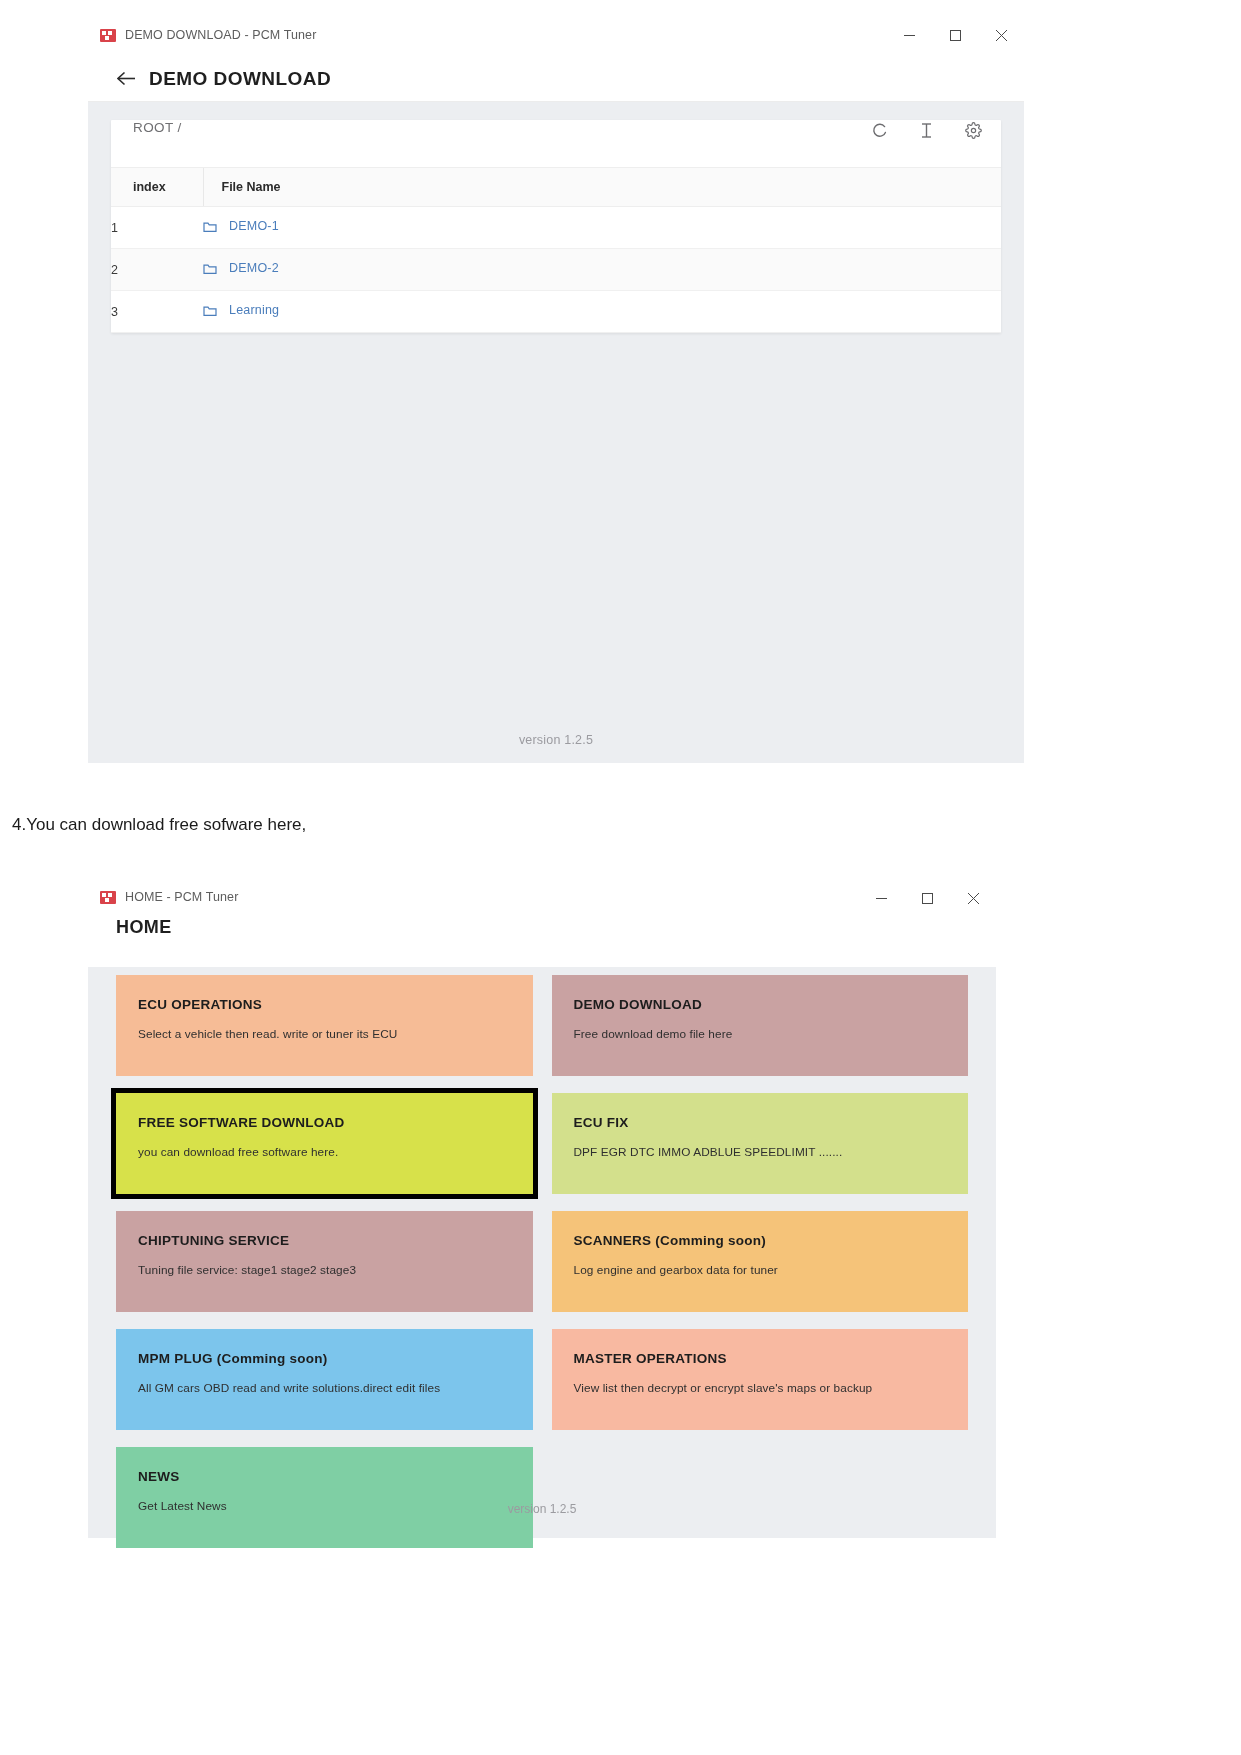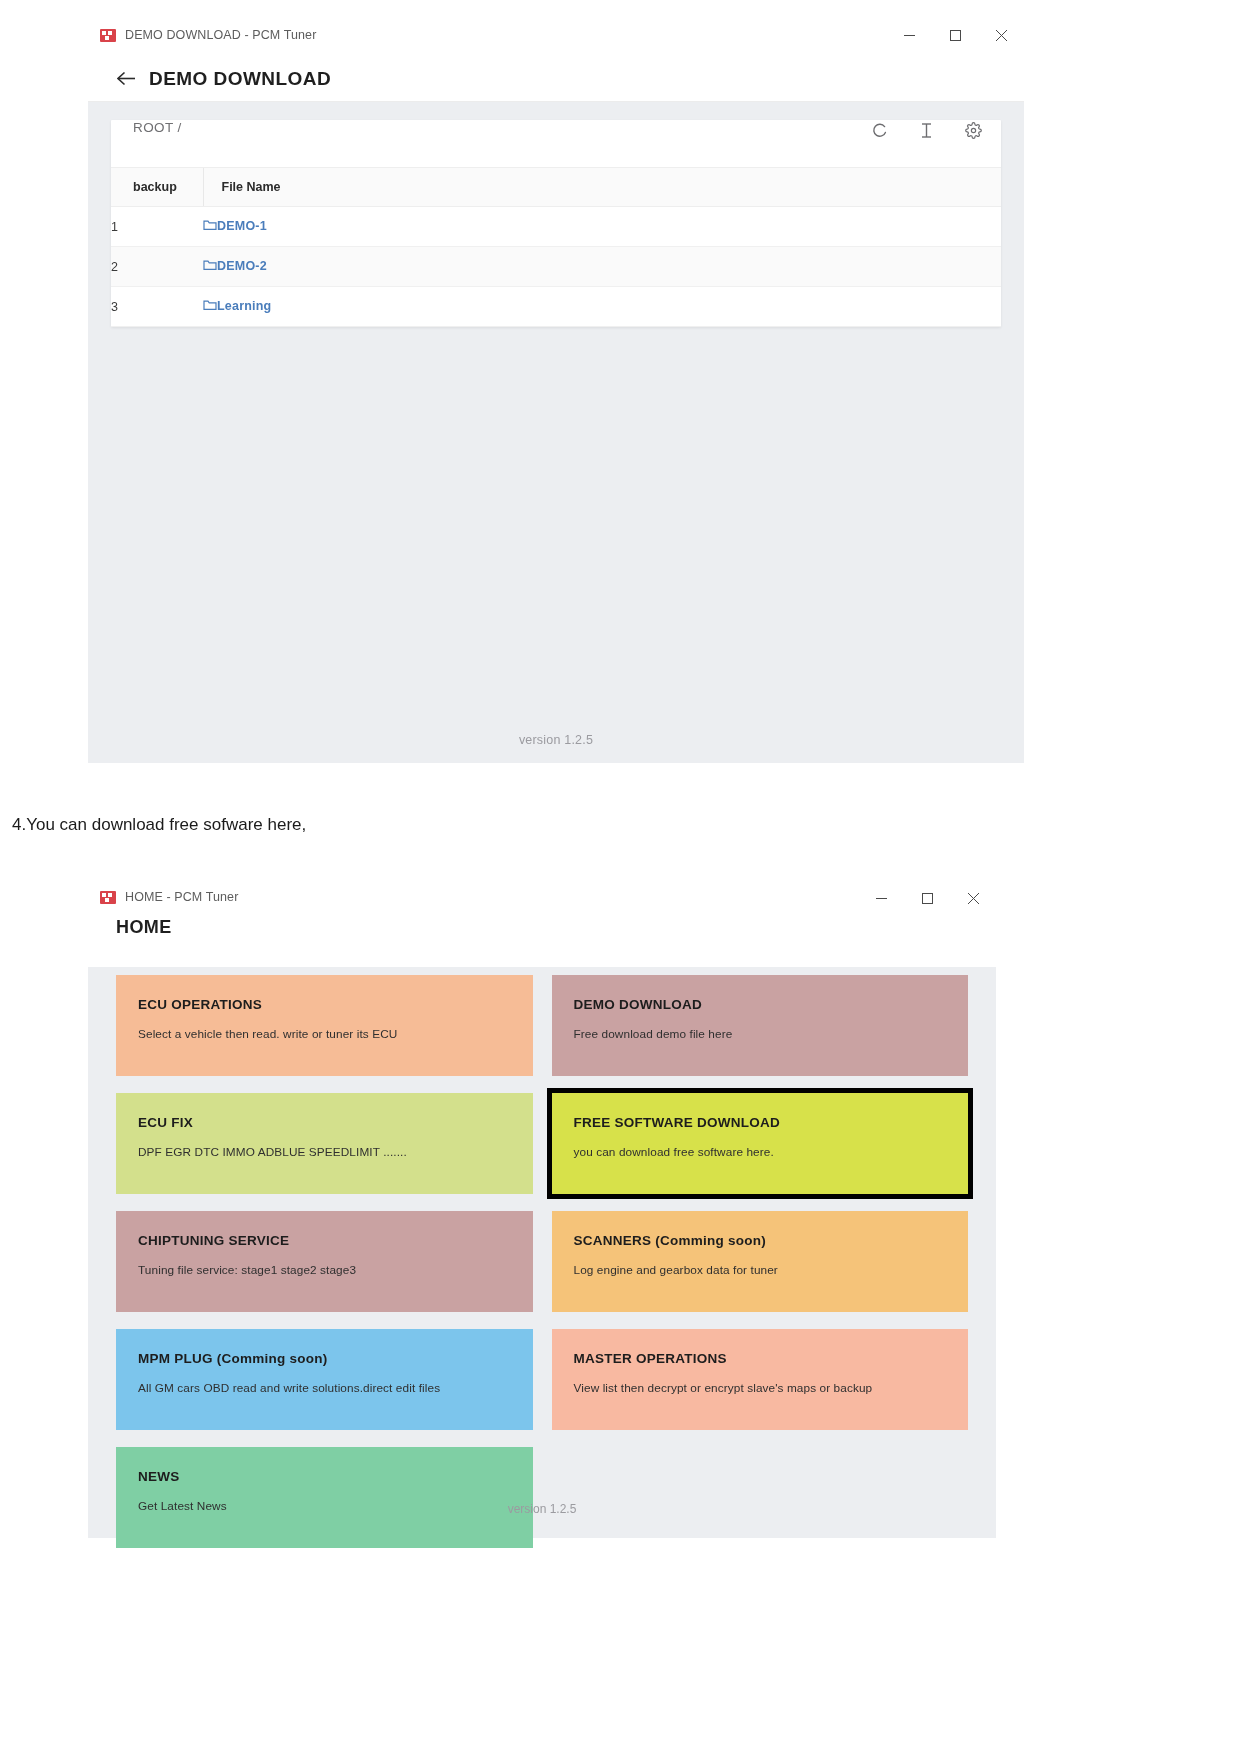--- a/index.html
+++ b/index.html
@@ -128,21 +128,21 @@
   th.col-name  { padding-left: 18px !important; border-left: 1px solid #e8e8e8; }
   table.ftable tbody td {
     font-size: 12.5px;
     color: #3a3a3a;
     padding: 12px 0;
     border-bottom: 1px solid #f0f0f0;
   }
   td.c-index { padding-left: 22px; }
   td.c-name  { padding-left: 18px; }
   tbody tr.alt td { background: #fafafa; }
-  .fname { color: #4a7dbb; display: inline-flex; align-items: flex-start; gap: 0; letter-spacing: .2px; font-weight: bold; }
+  .fname { color: #4a7dbb; display: inline-flex; align-items: flex-end; gap: 12px; letter-spacing: .2px; }
   .folder-ico { display:flex; align-items:center; color:#4a7dbb; }
 
   .win1-footer {
     height: 47px;
     background: #eceef1;
     display: flex;
     align-items: center;
     justify-content: center;
     font-size: 12.5px;
     color: #9b9ba0;
@@ -283,21 +283,21 @@
                 <circle cx="12" cy="12" r="3"></circle>
                 <path d="M19.4 15a1.65 1.65 0 0 0 .33 1.82l.06.06a2 2 0 1 1-2.83 2.83l-.06-.06a1.65 1.65 0 0 0-1.82-.33 1.65 1.65 0 0 0-1 1.51V21a2 2 0 0 1-4 0v-.09A1.65 1.65 0 0 0 9 19.4a1.65 1.65 0 0 0-1.82.33l-.06.06a2 2 0 1 1-2.83-2.83l.06-.06a1.65 1.65 0 0 0 .33-1.82 1.65 1.65 0 0 0-1.51-1H3a2 2 0 0 1 0-4h.09A1.65 1.65 0 0 0 4.6 9a1.65 1.65 0 0 0-.33-1.82l-.06-.06a2 2 0 1 1 2.83-2.83l.06.06A1.65 1.65 0 0 0 9 4.6a1.65 1.65 0 0 0 1-1.51V3a2 2 0 0 1 4 0v.09a1.65 1.65 0 0 0 1 1.51 1.65 1.65 0 0 0 1.82-.33l.06-.06a2 2 0 1 1 2.83 2.83l-.06.06a1.65 1.65 0 0 0-.33 1.82V9a1.65 1.65 0 0 0 1.51 1H21a2 2 0 0 1 0 4h-.09a1.65 1.65 0 0 0-1.51 1z"></path>
               </svg>
             </span>
           </div>
         </div>
 
         <table class="ftable">
           <thead>
             <tr>
-              <th class="col-index">backup</th>
+              <th class="col-index">index</th>
               <th class="col-name">File Name</th>
             </tr>
           </thead>
           <tbody>
             <tr>
               <td class="c-index">1</td>
               <td class="c-name">
                 <span class="fname">
                   <span class="folder-ico">
                     <svg width="14" height="12" viewBox="0 0 14 12" fill="none" stroke="currentColor" stroke-width="1.2">
@@ -383,30 +383,30 @@
           <div class="tile-title">ECU OPERATIONS</div>
           <div class="tile-sub">Select a vehicle then read. write or tuner its ECU</div>
         </div>
 
 
         <div class="tile" id="t2" style="background: rgb(201, 162, 162);">
           <div class="tile-title">DEMO DOWNLOAD</div>
           <div class="tile-sub">Free download demo file here</div>
         </div>
 
+        <div class="tile hl" id="t3" style="background: rgb(215, 225, 74);">
+          <div class="tile-title">FREE SOFTWARE DOWNLOAD</div>
+          <div class="tile-sub">you can download free software here.</div>
+        </div>
+
         <div class="tile" id="t4" style="background: rgb(211, 224, 140);">
           <div class="tile-title">ECU FIX</div>
           <div class="tile-sub">DPF EGR DTC IMMO ADBLUE SPEEDLIMIT .......</div>
         </div>
 
-        <div class="tile hl" id="t3" style="background: rgb(215, 225, 74);">
-          <div class="tile-title">FREE SOFTWARE DOWNLOAD</div>
-          <div class="tile-sub">you can download free software here.</div>
-        </div>
-
         <div class="tile" id="t5" style="background: rgb(201, 162, 162);">
           <div class="tile-title">CHIPTUNING SERVICE</div>
           <div class="tile-sub">Tuning file service: stage1 stage2 stage3</div>
         </div>
 
         <div class="tile" id="t7" style="background: rgb(245, 195, 121);">
           <div class="tile-title">SCANNERS (Comming soon)</div>
           <div class="tile-sub">Log engine and gearbox data for tuner</div>
         </div>
 

